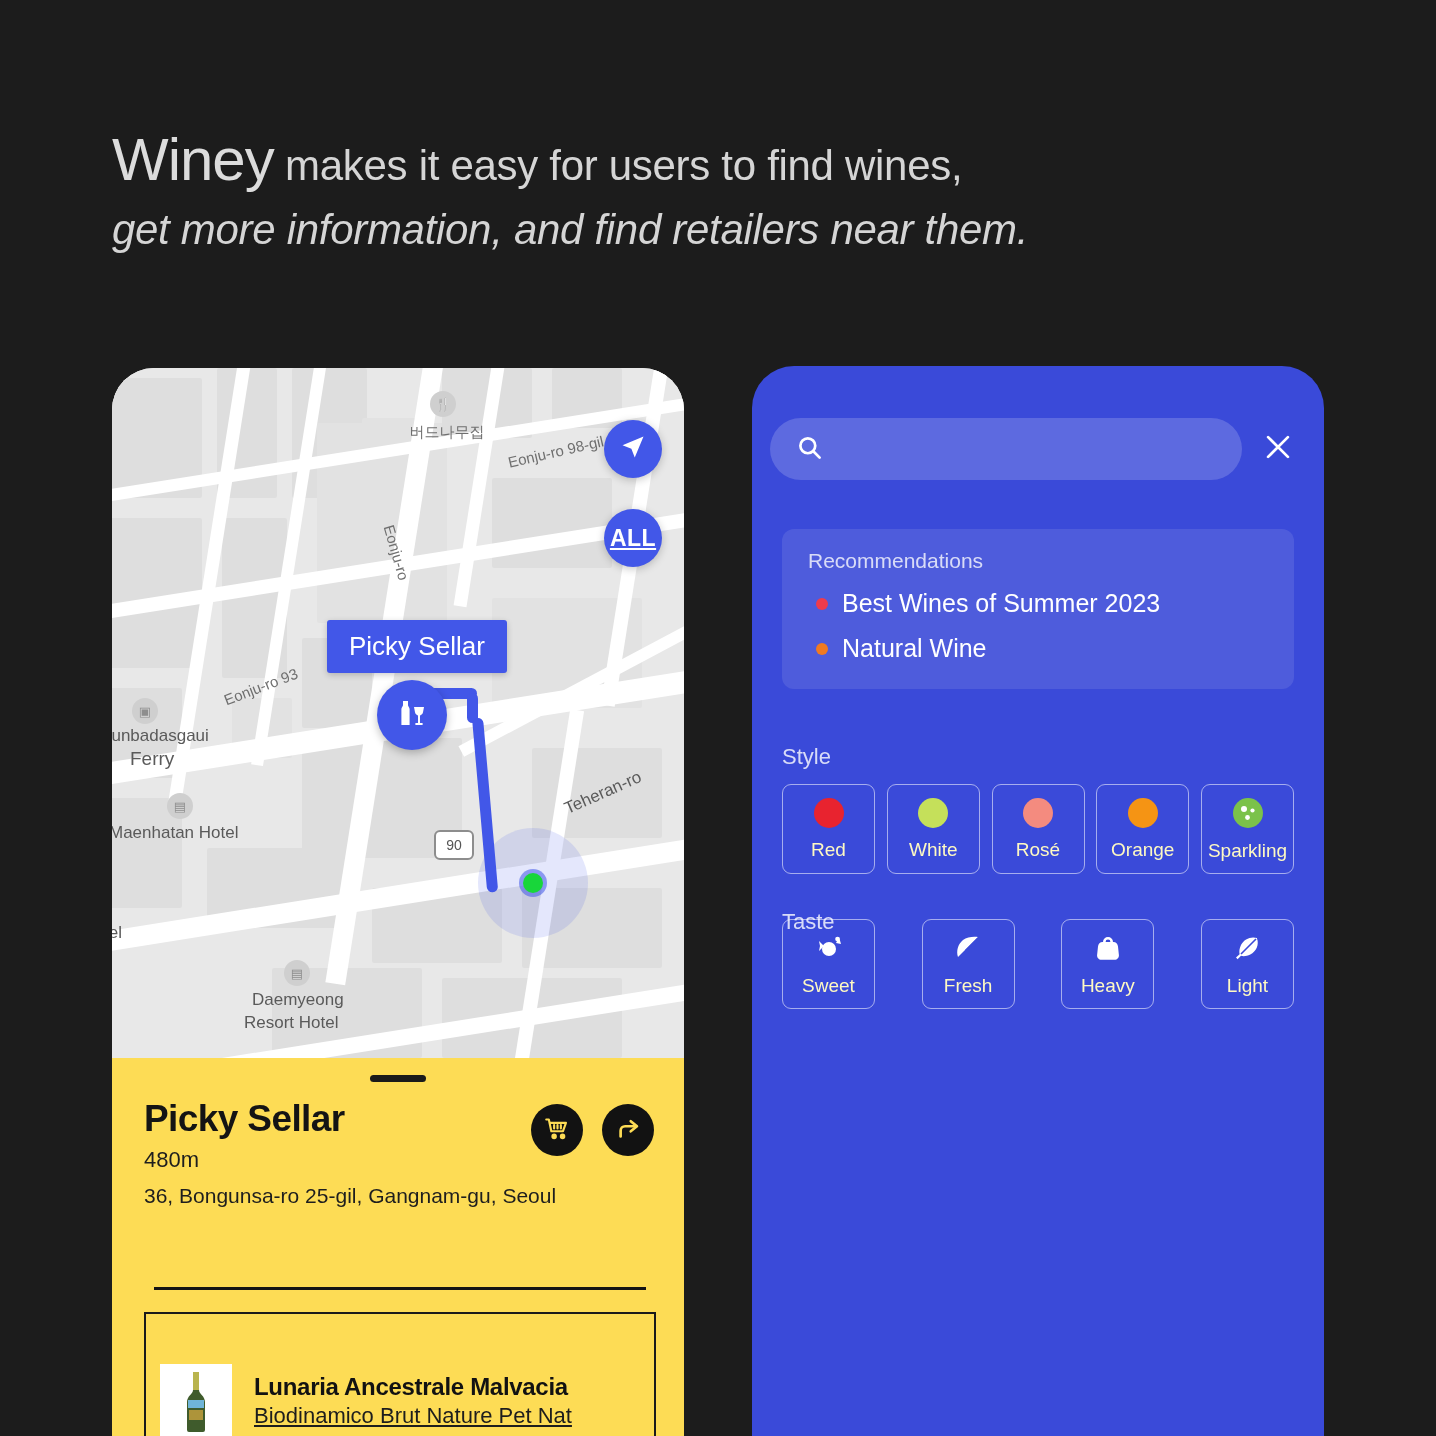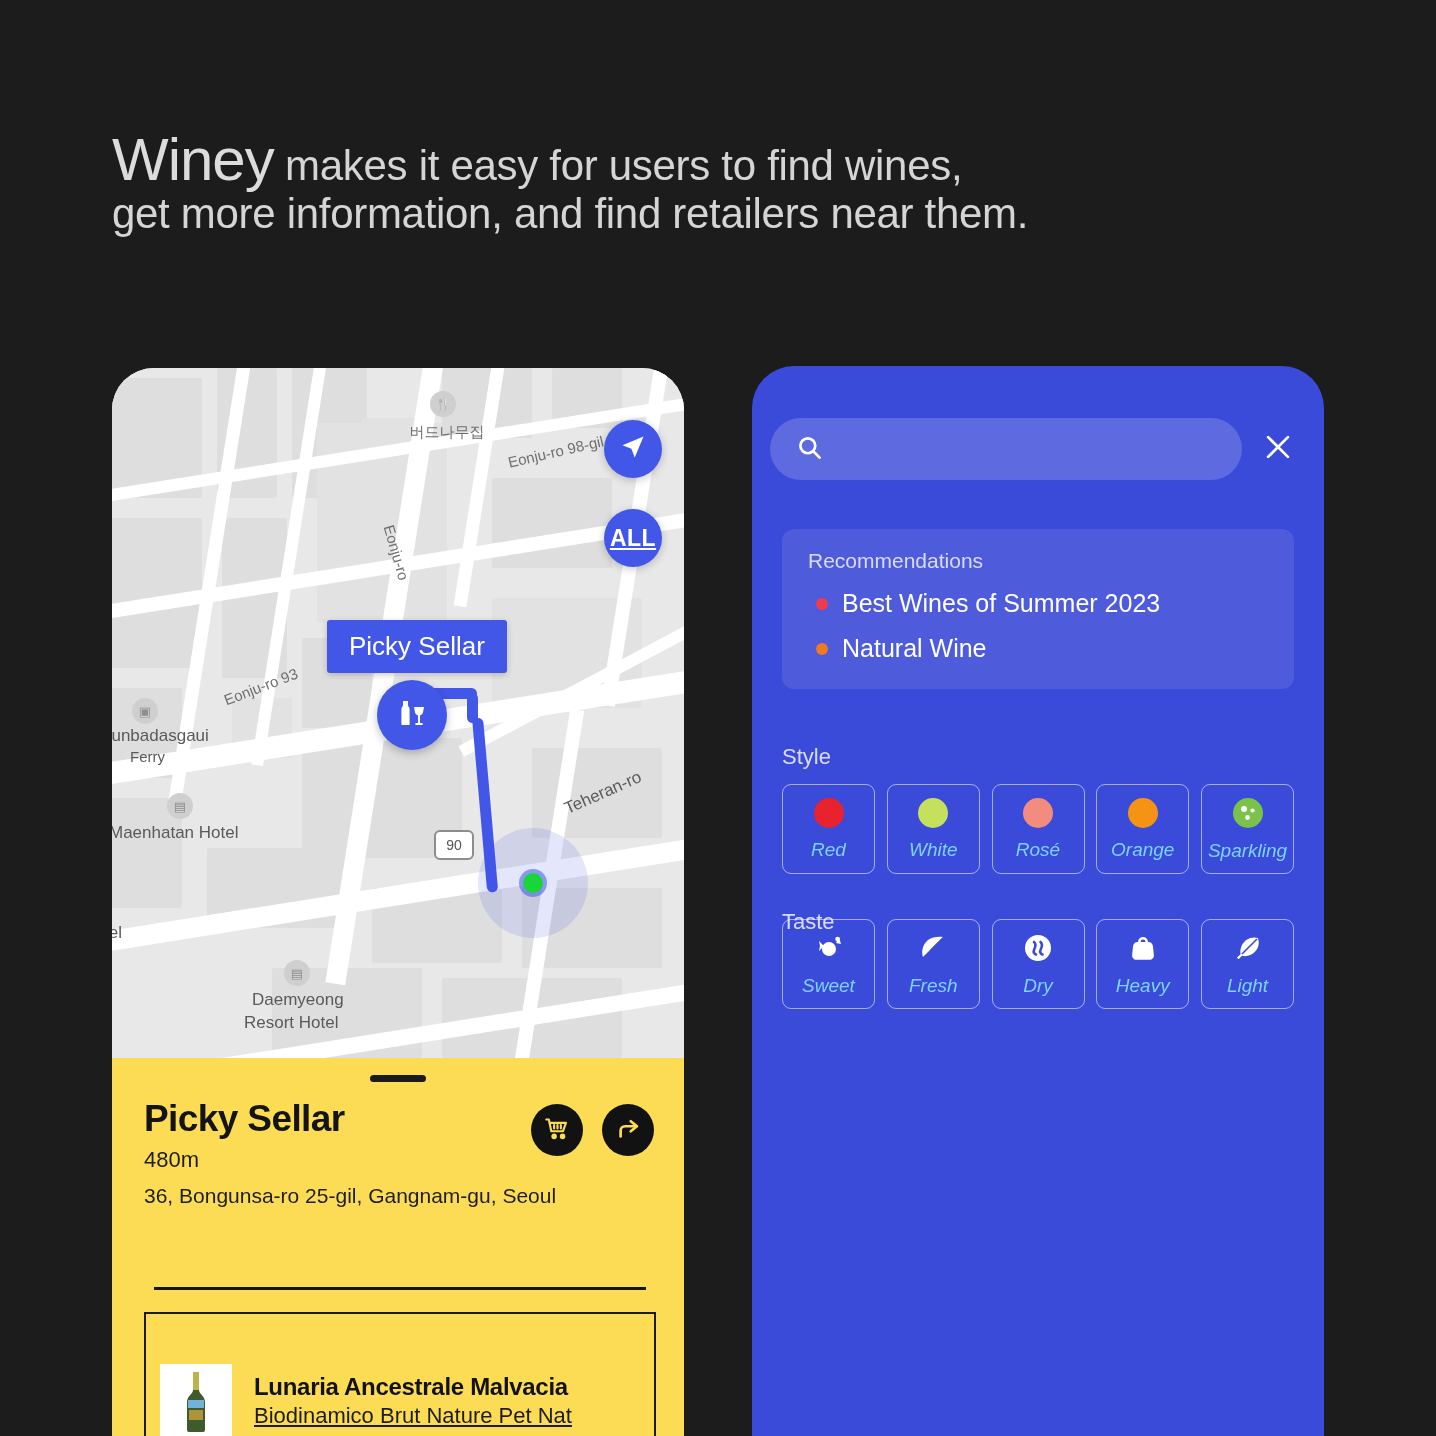--- a/index.html
+++ b/index.html
@@ -40,23 +40,24 @@
     font-weight: 400;
     color: #d5d5d5;
     vertical-align: baseline;
     letter-spacing: -0.3px;
   }
   .headline-line2 {
     display: block;
     font-size: 42px;
     font-weight: 400;
     color: #d5d5d5;
-    margin-top: 0;
+    margin-top: 16px;
     letter-spacing: -0.3px;
     white-space: nowrap;
+    font-style: italic;
   }
 
   
   .phone {
     position: absolute;
     overflow: hidden;
   }
   .phone-left {
     left: 112px;
     top: 368px;
@@ -435,22 +436,21 @@
     justify-content: center;
     gap: 11px;
   }
   .chip-dot {
     width: 30px;
     height: 30px;
     border-radius: 50%;
   }
   .chip-label {
     font-size: 19px;
-    color: #7dd3fc;
-    font-style: italic;
+    color: #fef9c3;
   }
   .chip-ico { color: #fff; display:flex; align-items:center; justify-content:center; height: 32px; }
 </style>
 </head>
 <body>
 
 <div class="headline">
   <span class="headline-line1">
     <span class="brand">Winey</span><span class="tagline-a"> makes it easy for users to find wines,</span>
   </span>
@@ -500,21 +500,21 @@
 
     <div class="poi-icon" style="left:318px;top:23px;">🍴</div>
     <div class="map-label center" style="left:290px;top:55px;width:90px;">버드나무집</div>
     <div class="map-label" style="left:395px;top:75px;transform:rotate(-13deg);">Eonju-ro 98-gil</div>
     <div class="map-label" style="left:285px;top:155px;transform:rotate(74deg);transform-origin:left top;">Eonju-ro</div>
     <div class="map-label" style="left:110px;top:310px;transform:rotate(-21deg);">Eonju-ro 93</div>
     <div class="map-label" style="left:450px;top:415px;transform:rotate(-24deg);font-size:17px;color:#5a5a5a;">Teheran-ro</div>
 
     <div class="poi-icon" style="left:20px;top:330px;">▣</div>
     <div class="map-label dark" style="left:-10px;top:358px;font-size:17px;">eunbadasgaui</div>
-    <div class="map-label dark" style="left:18px;top:380px;font-size:15px;">Ferry</div>
+    <div class="map-label dark" style="left:18px;top:380px;font-size:19px;">Ferry</div>
 
     <div class="poi-icon" style="left:55px;top:425px;">▤</div>
     <div class="map-label dark" style="left:-3px;top:455px;font-size:17px;">Maenhatan Hotel</div>
 
     <div class="poi-icon" style="left:172px;top:592px;">▤</div>
     <div class="map-label dark" style="left:140px;top:622px;font-size:17px;">Daemyeong</div>
     <div class="map-label dark" style="left:132px;top:645px;font-size:17px;">Resort Hotel</div>
     <div class="map-label dark" style="left:-8px;top:555px;font-size:17px;">tel</div>
 
     <div class="route-shield">90</div>
@@ -692,30 +692,20 @@
       <span class="chip-ico">
         <svg width="30" height="30" viewBox="0 0 30 30" fill="#fff">
           <path d="M25 4 5 24c-2-6 0-13 5-17 4-3.3 11-3.6 15-3z"></path>
           <path d="M25 4 12 17h9l4-13z" fill="#3a4ad9"></path>
         </svg>
       </span>
       <span class="chip-label">Fresh</span>
     </div>
     <div class="chip">
       <span class="chip-ico">
-        <svg width="30" height="30" viewBox="0 0 30 30">
-          <circle cx="15" cy="15" r="13" fill="#fff"></circle>
-          <path d="M11 9c2.5 2 1 6 0 8s.5 4 2 4.5" stroke="#3a4ad9" stroke-width="2.6" fill="none" stroke-linecap="round"></path>
-          <path d="M17.5 9c2.5 2 1 6 0 8s.5 4 2 4.5" stroke="#3a4ad9" stroke-width="2.6" fill="none" stroke-linecap="round"></path>
-        </svg>
-      </span>
-      <span class="chip-label">Dry</span>
-    </div>
-    <div class="chip">
-      <span class="chip-ico">
         <svg width="30" height="30" viewBox="0 0 30 30" fill="#fff">
           <path d="M15 4a5 5 0 0 0-5 5h2.6a2.4 2.4 0 1 1 4.8 0H20a5 5 0 0 0-5-5z"></path>
           <path d="M9.5 9h11c2.4 0 4.3 2 4.5 4.4l.9 8.6c.3 2.6-1.7 4.8-4.3 4.8H8.4c-2.6 0-4.6-2.2-4.3-4.8l.9-8.6C5.2 11 7.1 9 9.5 9z"></path>
         </svg>
       </span>
       <span class="chip-label">Heavy</span>
     </div>
     <div class="chip">
       <span class="chip-ico">
         <svg width="30" height="30" viewBox="0 0 30 30" fill="#fff">

